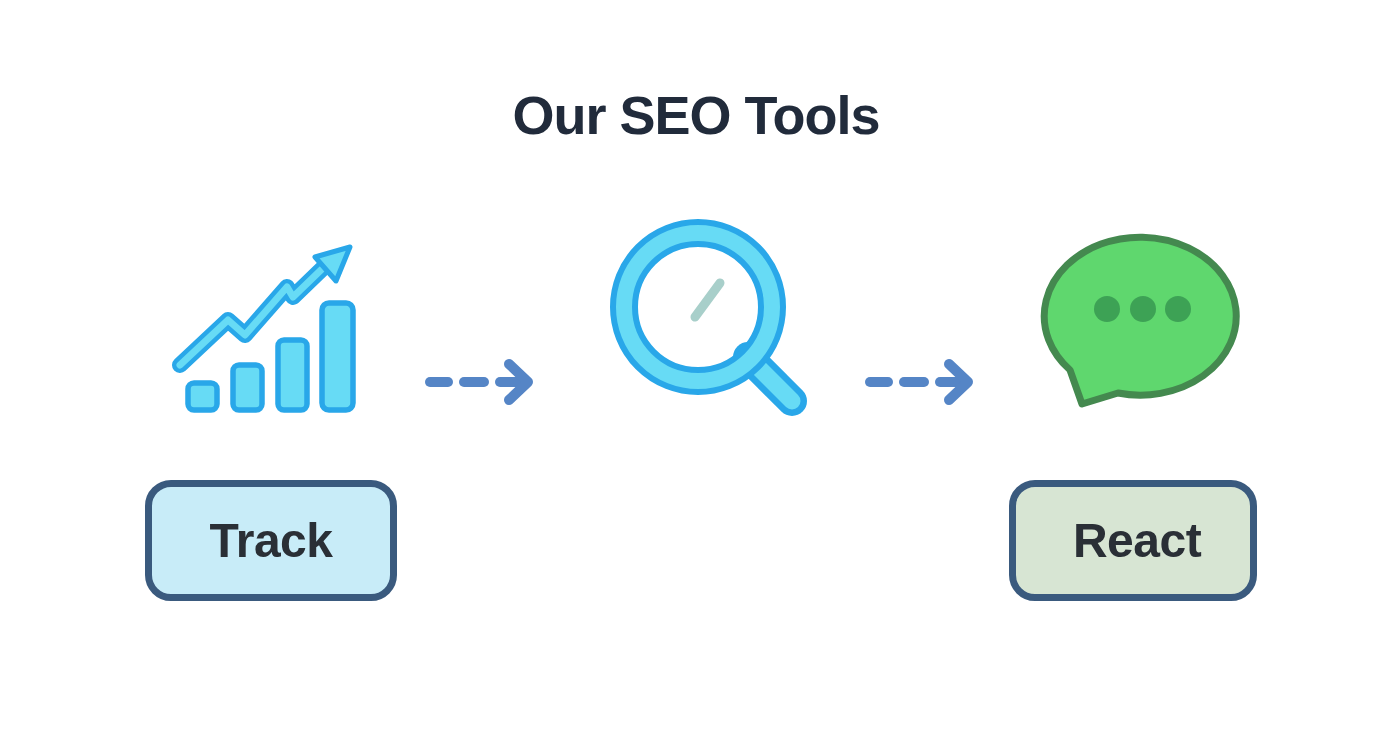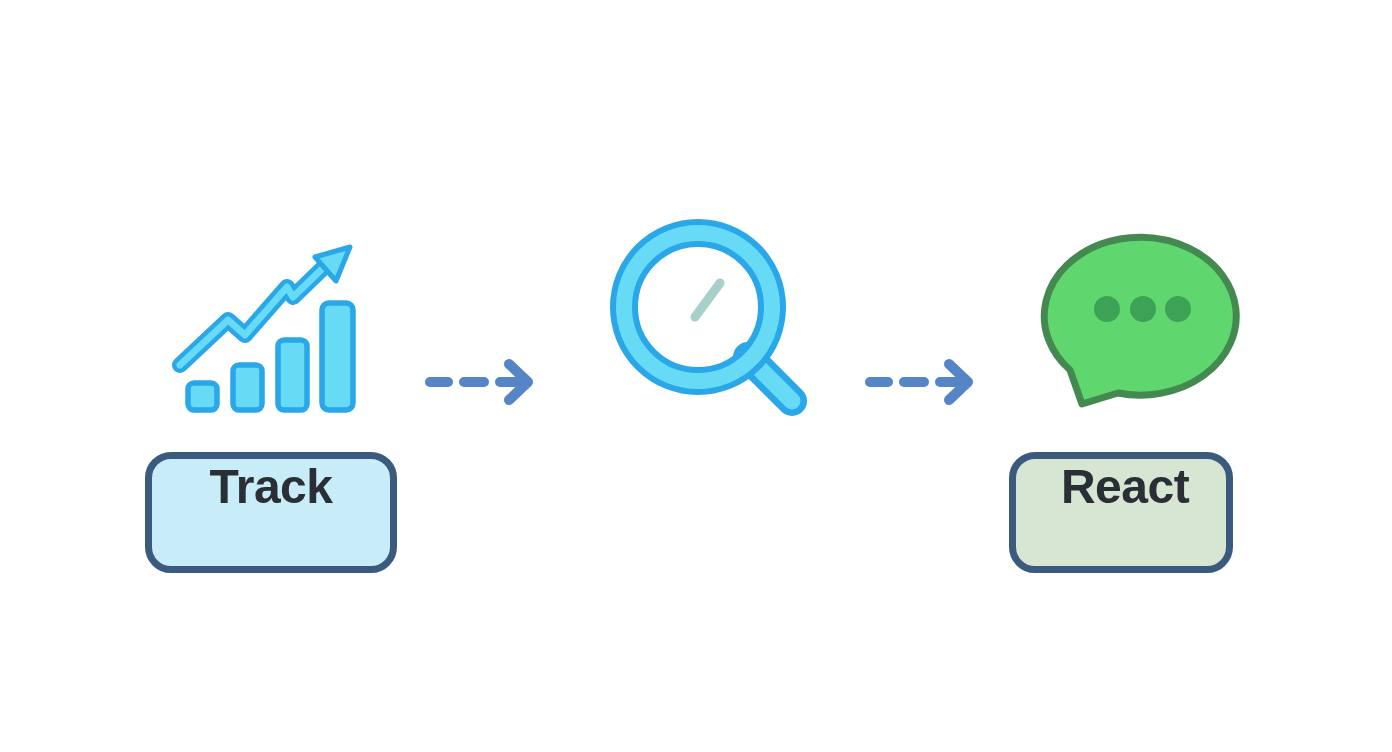--- a/index.html
+++ b/index.html
@@ -27,41 +27,42 @@
   .icon { position: absolute; }
   .icon svg { display: block; }
   .icon-trend     { left: 172px; top: 235px; width: 190px; height: 182px; }
   .icon-magnifier { left: 608px; top: 218px; width: 200px; height: 200px; }
   .icon-bubble    { left: 1040px; top: 230px; width: 205px; height: 200px; }
   .flow-arrow { position: absolute; width: 116px; height: 52px; }
   .flow-arrow-1 { left: 423px; top: 356px; }
   .flow-arrow-2 { left: 863px; top: 356px; }
   .step-box {
     position: absolute;
-    top: 452px;
+    top: 480px;
     height: 121px;
     box-sizing: border-box;
     border: 7px solid #3a5a7e;
     border-radius: 26px;
     display: flex;
-    align-items: flex-start;
+    align-items: center;
     justify-content: center;
     font-size: 48px;
     font-weight: 700;
     letter-spacing: -0.5px;
   }
   .box-track   { left: 145px;  width: 252px; }
   .box-analyze { left: 567px;  width: 266px; }
-  .box-react   { left: 1009px; width: 224px; padding-left: 8px; }
+  .box-react   { left: 1009px; width: 248px; padding-left: 8px; }
 </style>
 </head>
 <body>
 
 <div class="canvas" style="background-color: rgb(255, 255, 255);">
 
+  <div class="title" style="color: rgb(33, 43, 59);">Our SEO Tools</div>
 
   <div class="icon icon-trend">
     <svg width="190" height="182" viewBox="0 0 190 182">
       <rect x="16" y="148" width="29" height="27" rx="6" stroke-width="5.5" fill="#67dbf5" stroke="#29a7e9"></rect>
       <rect x="61" y="130" width="29" height="45" rx="6" stroke-width="5.5" fill="#67dbf5" stroke="#29a7e9"></rect>
       <rect x="106" y="105" width="29" height="70" rx="6" stroke-width="5.5" fill="#67dbf5" stroke="#29a7e9"></rect>
       <rect x="150" y="68" width="31" height="107" rx="7" stroke-width="5.5" fill="#67dbf5" stroke="#29a7e9"></rect>
       <polyline points="8,130 56,85 73,100 115,52 121,62 150,34" fill="none" stroke-width="16" stroke-linecap="round" stroke-linejoin="round" stroke="#29a7e9"></polyline>
       <polyline points="8,130 56,85 73,100 115,52 121,62 150,34" fill="none" stroke-width="7" stroke-linecap="round" stroke-linejoin="round" stroke="#67dbf5"></polyline>
       <polygon points="178,12 164,46 143,22" stroke-width="5" stroke-linejoin="round" fill="#67dbf5" stroke="#29a7e9"></polygon>

